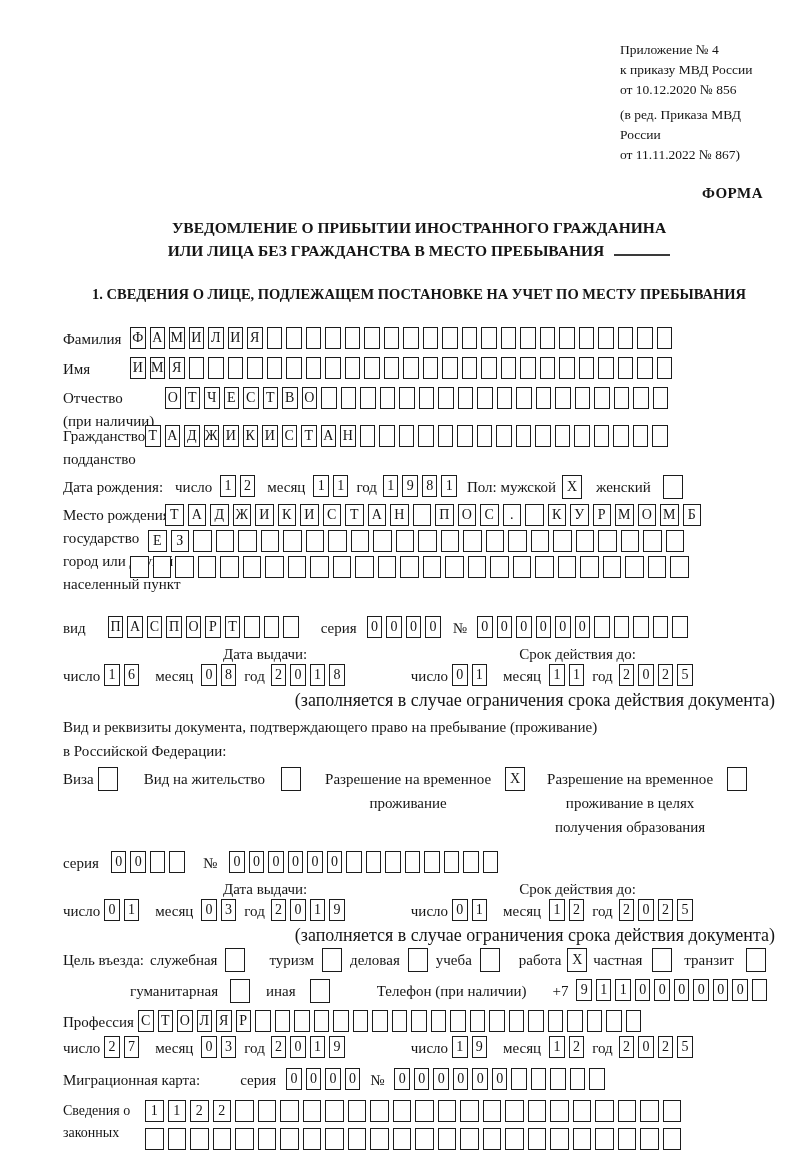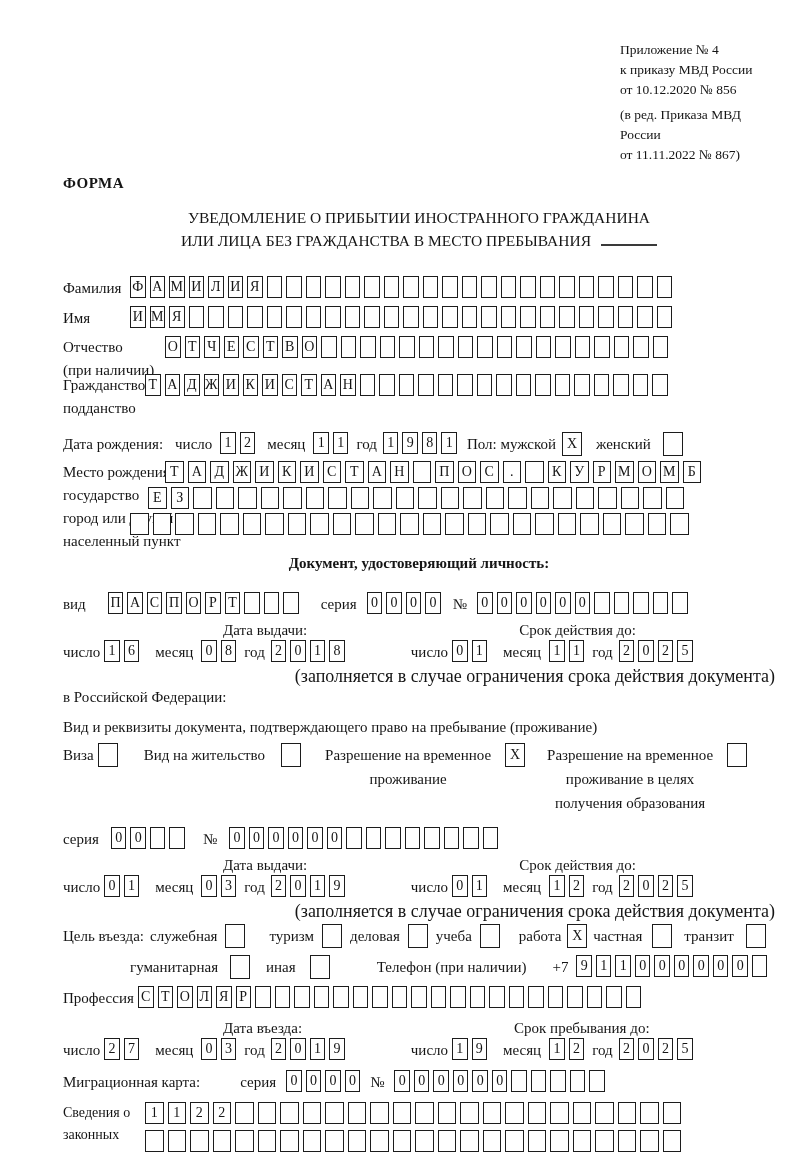--- a/index.html
+++ b/index.html
@@ -6,23 +6,23 @@
   html,body { margin:0; padding:0; background:#e8e8e8; }
   .page {
     width:800px; height:1163px; margin:0 auto; background:#ffffff;
     font-family:"Liberation Serif","DejaVu Serif",serif; color:#151515;
     position:relative; overflow:hidden;
   }
   .content { padding:40px 25px 0 63px; }
 
   .appendix { margin-left:557px; font-size:13.5px; line-height:20px; }
   .appendix-gap { height:5px; }
-  .forma { text-align:left; padding-right:12px; font-weight:bold; font-size:15px; margin-top:10px; letter-spacing:.5px; }
-
-  .title { text-align:center; font-weight:normal; font-size:15.5px; line-height:23px; margin-top:14px; }
+  .forma { text-align:right; padding-right:12px; font-weight:bold; font-size:15px; margin-top:20px; letter-spacing:.5px; }
+
+  .title { text-align:center; font-weight:bold; font-size:15.5px; line-height:23px; margin-top:14px; }
   .title-underline { display:inline-block; width:56px; border-bottom:2px solid #3a3a3a; height:13px; margin-left:10px; }
 
   .section { font-weight:bold; font-size:14.5px; text-align:center; margin-top:24px; }
 
   .frow { display:flex; align-items:flex-start; }
   .lbl { font-size:15px; line-height:25px; flex:0 0 auto; white-space:nowrap; }
   .lbl2 { font-size:15px; line-height:23px; flex:0 0 auto; }
   .mlbl { font-size:15px; line-height:24px; text-align:center; flex:0 0 auto; }
 
   .boxes { display:inline-flex; flex:0 0 auto; }
@@ -53,20 +53,21 @@
     <div>от 11.11.2022 № 867)</div>
   </div>
 
   <div class="forma">ФОРМА</div>
 
   <div class="title">
     <div>УВЕДОМЛЕНИЕ О ПРИБЫТИИ ИНОСТРАННОГО ГРАЖДАНИНА</div>
     <div><span>ИЛИ ЛИЦА БЕЗ ГРАЖДАНСТВА В МЕСТО ПРЕБЫВАНИЯ</span><span class="title-underline"></span></div>
   </div>
 
+  <div class="section">1. СВЕДЕНИЯ О ЛИЦЕ, ПОДЛЕЖАЩЕМ ПОСТАНОВКЕ НА УЧЕТ ПО МЕСТУ ПРЕБЫВАНИЯ</div>
 
   <div class="frow" style="margin-top:24px">
     <span class="lbl" style="width:67px">Фамилия</span>
     <span class="boxes">
           <span class="box">Ф</span>
           <span class="box">А</span>
           <span class="box">М</span>
           <span class="box">И</span>
           <span class="box">Л</span>
           <span class="box">И</span>
@@ -193,21 +194,21 @@
           <span class="box"></span>
           <span class="box"></span>
           <span class="box"></span>
           <span class="box"></span>
           <span class="box"></span>
           <span class="box"></span>
           <span class="box"></span>
         </span>
   </div>
 
-  <div class="frow" style="margin-top:12px">
+  <div class="frow" style="margin-top:4px">
     <span class="lbl">Дата рождения:</span>
     <span class="lbl" style="margin-left:12px">число</span>
     <span class="boxes" style="margin-left:8px">
           <span class="box">1</span>
           <span class="box">2</span>
         </span>
     <span class="lbl" style="margin-left:8px">месяц</span>
     <span class="boxes" style="margin-left:8px">
           <span class="box">1</span>
           <span class="box">1</span>
@@ -312,21 +313,20 @@
             <span class="box"></span>
             <span class="box"></span>
             <span class="box"></span>
             <span class="box"></span>
             <span class="box"></span>
             <span class="box"></span>
           </span>
     </span>
   </div>
 
-  <div class="center-bold" style="margin-top:2px">Документ, удостоверяющий личность:</div>
 
   <div class="frow" style="margin-top:20px">
     <span class="lbl">вид</span>
     <span class="boxes" style="margin-left:22px">
           <span class="box">П</span>
           <span class="box">А</span>
           <span class="box">С</span>
           <span class="box">П</span>
           <span class="box">О</span>
           <span class="box">Р</span>
@@ -393,22 +393,22 @@
     <span class="lbl" style="margin-left:4px">год</span>
     <span class="boxes" style="margin-left:6px">
           <span class="box">2</span>
           <span class="box">0</span>
           <span class="box">2</span>
           <span class="box">5</span>
         </span>
   </div>
   <div class="note" style="text-align:right;margin-top:2px">(заполняется в случае ограничения срока действия документа)</div>
 
+  <div class="lbl" style="margin-top:6px;line-height:24px">Вид и реквизиты документа, подтверждающего право на пребывание (проживание)</div>
   <div class="lbl" style="line-height:24px">в Российской Федерации:</div>
-  <div class="lbl" style="margin-top:6px;line-height:24px">Вид и реквизиты документа, подтверждающего право на пребывание (проживание)</div>
 
   <div class="frow" style="margin-top:4px">
     <span class="lbl">Виза</span>
     <span class="boxes cb" style="margin-left:4px">
           <span class="box"></span>
         </span>
     <span class="lbl" style="margin-left:26px">Вид на жительство</span>
     <span class="boxes cb" style="margin-left:16px">
           <span class="box"></span>
         </span>
@@ -580,24 +580,20 @@
           <span class="box"></span>
           <span class="box"></span>
           <span class="box"></span>
           <span class="box"></span>
           <span class="box"></span>
           <span class="box"></span>
           <span class="box"></span>
         </span>
   </div>
 
-  <div class="frow" style="margin-top:8px">
-    <span class="lbl" style="margin-left:160px;line-height:18px">Дата въезда:</span>
-    <span class="lbl" style="margin-left:212px;line-height:18px">Срок пребывания до:</span>
-  </div>
   <div class="frow" style="margin-top:1px">
     <span class="lbl">число</span>
     <span class="boxes" style="margin-left:4px">
           <span class="box">2</span>
           <span class="box">7</span>
         </span>
     <span class="lbl" style="margin-left:12px">месяц</span>
     <span class="boxes" style="margin-left:8px">
           <span class="box">0</span>
           <span class="box">3</span>

